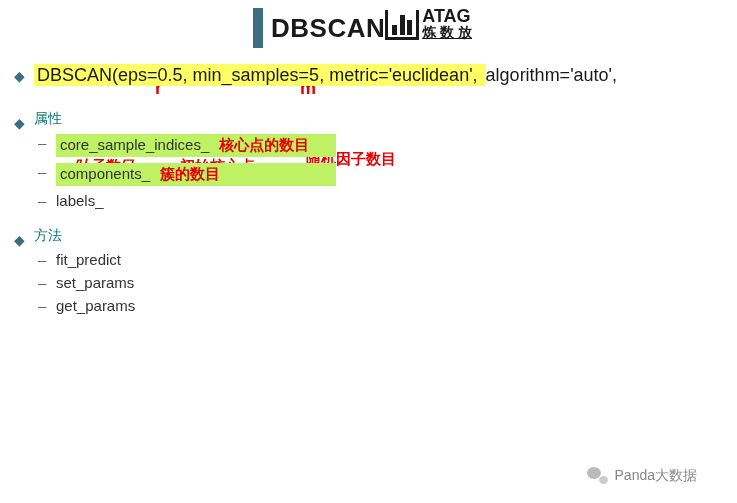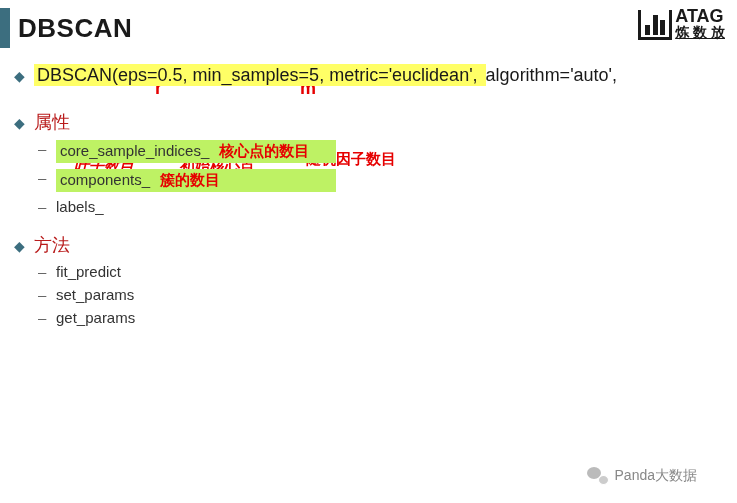--- a/index.html
+++ b/index.html
@@ -6,21 +6,21 @@
     body {
       width: 737px;
       height: 503px;
       background: #fff;
       font-family: "Segoe UI", "Microsoft YaHei", Arial, sans-serif;
       position: relative;
       overflow: hidden;
     }
     .header {
       display: flex;
-      justify-content: space-between;
+      justify-content: center;
       align-items: flex-start;
       padding: 8px 12px 10px 0;
     }
     .title-wrap {
       display: flex;
       align-items: center;
     }
     .teal-bar {
       width: 10px;
       height: 40px;
@@ -90,22 +90,22 @@
       font-weight: 700;
       font-size: 15px;
       position: absolute;
     }
     .r-annot { left: 155px; top: 78px; font-size:18px;}
     .m-annot { left: 300px; top: 78px; font-size:18px;}
     .leaf-annot { left: 74px; top: 157px; font-style: italic; }
     .initcore-annot { left: 180px; top: 157px; }
     .random-annot { left: 306px; top: 150px; }
     .section-head {
-      font-size: 18px;
-      color: #b91c1c;
+      font-size: 14px;
+      color: #0f766e;
       position: relative;
       margin-top: 18px;
       margin-bottom: 6px;
     }
     .sub-list {
       padding-left: 22px;
     }
     .sub-item {
       font-size: 15px;
       color: #333;

